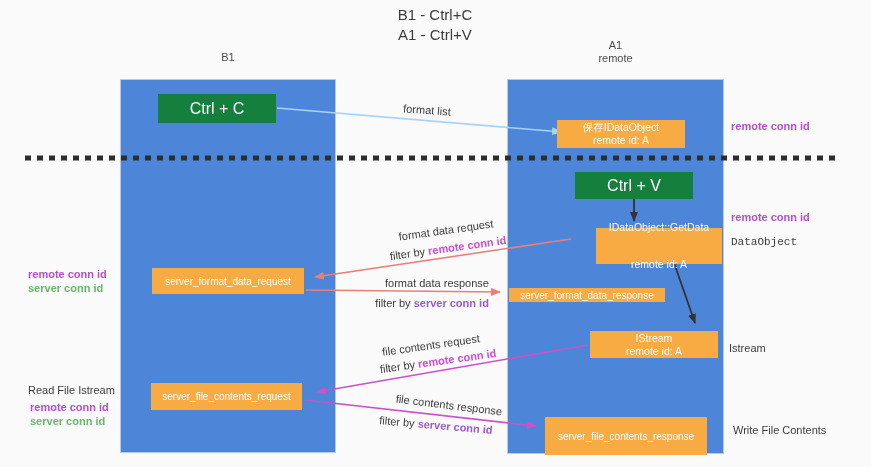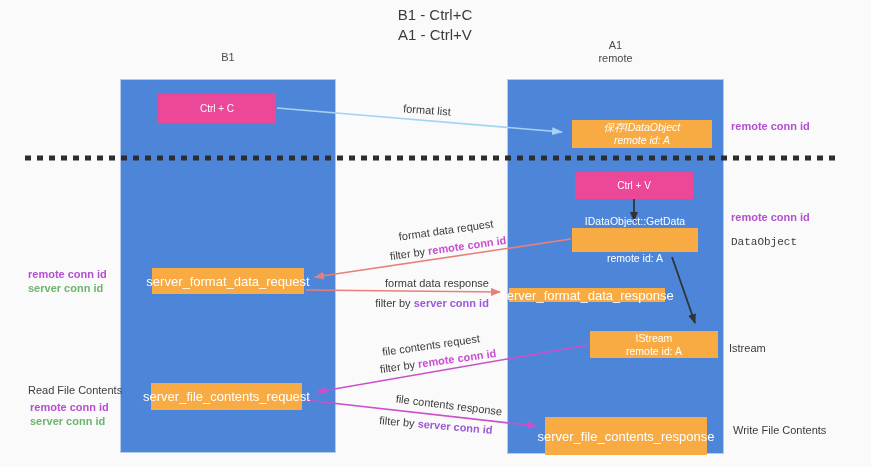--- a/index.html
+++ b/index.html
@@ -17,22 +17,22 @@
     width:216px;text-align:center;font-size:11px;line-height:13px;color:#4a4a4a;
   }
   .column{
     background:#4d86d8;border:1px solid #b6c9ee;box-sizing:border-box;
   }
   .node{
     display:flex;flex-direction:column;align-items:center;justify-content:center;
     color:#ffffff;text-align:center;box-sizing:border-box;z-index:5;
   }
   .node .l1,.node .l2{line-height:13px;}
-  .green{background:#ec4899;font-size:10px;}
-  .orange{background:#f8ab43;font-size:13px;}
+  .green{background:#15803d;font-size:16px;}
+  .orange{background:#f8ab43;font-size:10px;}
   .two-line{font-size:10.5px;}
   .flow-label{
     white-space:nowrap;font-size:11px;color:#3c3c3c;z-index:6;
     transform-origin:center center;
   }
   .centered{transform:translate(-50%,-50%);}
   .side-label{white-space:nowrap;font-size:11px;z-index:6;}
   .bold{font-weight:bold;}
   .purple{color:#b44fd0;}
   .greenlbl{color:#6cb56c;}
@@ -92,30 +92,30 @@
 
     <line x1="588" y1="345" x2="317" y2="392" stroke="#cb50cb" stroke-width="1.6" marker-end="url(#m-magenta)"></line>
 
     <line x1="305" y1="400" x2="536" y2="426" stroke="#cb50cb" stroke-width="1.6" marker-end="url(#m-magenta)"></line>
   </svg>
 
   <div class="abs node green" style="left:158px;top:94px;width:118px;height:29px;">
     <div class="l1">Ctrl + C</div>
   </div>
 
-  <div class="abs node orange two-line" style="left:572px;top:120px;width:140px;height:28px;font-style:italic;">
+  <div class="abs node orange two-line" style="left:557px;top:120px;width:128px;height:28px;">
     <div class="l1">保存IDataObject</div>
     <div class="l2">remote id: A</div>
   </div>
 
   <div class="abs node green" style="left:575px;top:172px;width:118px;height:27px;">
     <div class="l1">Ctrl + V</div>
   </div>
 
-  <div class="abs node orange two-line" style="left:572px;top:228px;width:126px;height:24px;gap:24px;">
+  <div class="abs node orange two-line" style="left:596px;top:228px;width:126px;height:36px;gap:24px;">
     <div class="l1">IDataObject::GetData</div>
     <div class="l2">remote id: A</div>
   </div>
 
   <div class="abs node orange" style="left:152px;top:268px;width:152px;height:26px;">
     <div class="l1">server_format_data_request</div>
   </div>
 
   <div class="abs node orange" style="left:509px;top:288px;width:156px;height:14px;">
     <div class="l1">server_format_data_response</div>
@@ -157,17 +157,17 @@
   </div>
 
   <div class="abs side-label bold purple" style="left:731px;top:120px;">remote conn id</div>
   <div class="abs side-label bold purple" style="left:731px;top:211px;">remote conn id</div>
   <div class="abs side-label black-lbl" style="left:731px;top:236px;font-family:Liberation Mono, monospace;">DataObject</div>
   <div class="abs side-label black-lbl" style="left:729px;top:342px;">Istream</div>
   <div class="abs side-label black-lbl" style="left:733px;top:424px;">Write File Contents</div>
 
   <div class="abs side-label bold purple" style="left:28px;top:268px;">remote conn id</div>
   <div class="abs side-label bold greenlbl" style="left:28px;top:282px;">server conn id</div>
-  <div class="abs side-label black-lbl" style="left:28px;top:384px;">Read File Contents</div>
+  <div class="abs side-label black-lbl" style="left:28px;top:384px;">Read File Istream</div>
   <div class="abs side-label bold purple" style="left:30px;top:401px;">remote conn id</div>
   <div class="abs side-label bold greenlbl" style="left:30px;top:415px;">server conn id</div>
 
 </div>
 
 </body></html>

